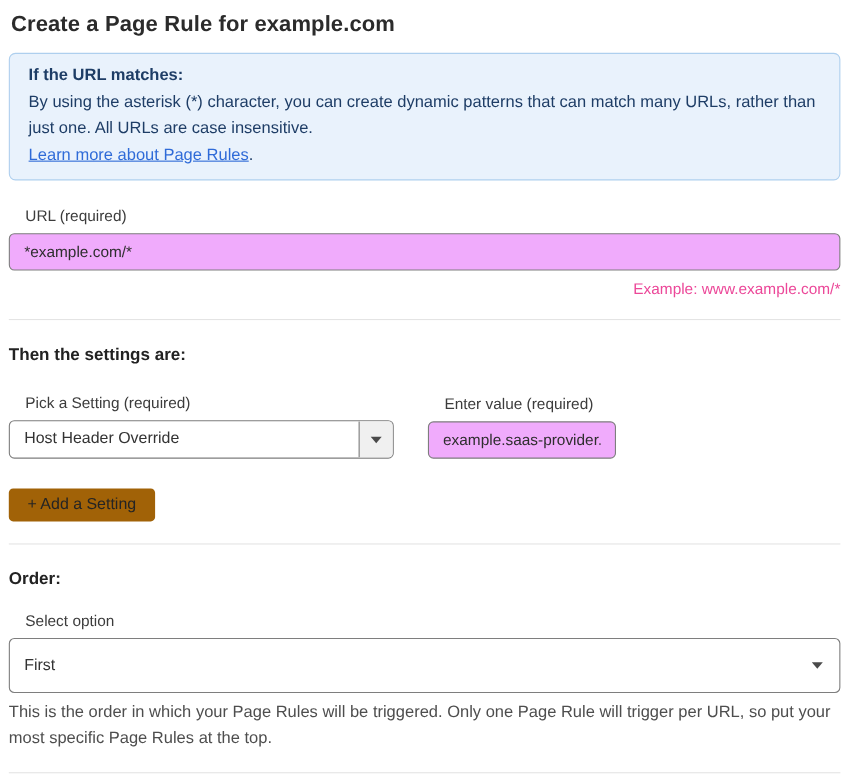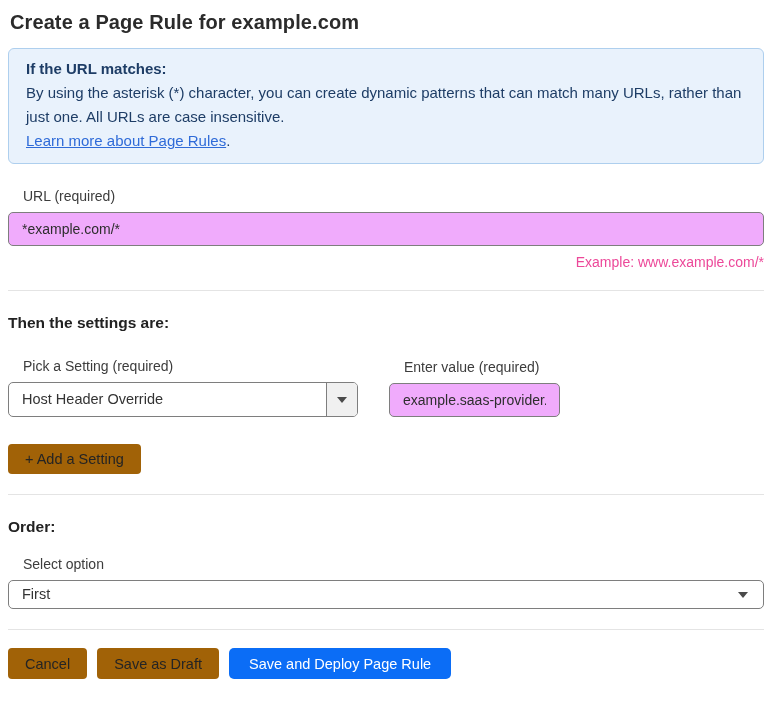--- a/index.html
+++ b/index.html
@@ -78,21 +78,21 @@
   .value-input { width: 171px; }
 
   .btn {
     font-family: "Liberation Sans", sans-serif;
     font-size: 14.5px; border: none; border-radius: 4px;
     height: 31px; padding: 0 17px; cursor: pointer;
   }
   .btn-gray { background: #a16207; color: #242424; }
   .add-setting-btn { margin-top: 27px; height: 30px; }
   .full-select {
-    display: flex; align-items: center; height: 29px;
+    display: flex; align-items: center; height: 50px;
     border: 1px solid #7e7e7e; border-radius: 5px; background: #fff;
     cursor: pointer;
   }
   .full-select .select-text { flex: 1; }
   .full-select .plain-arrow {
     padding-right: 15px; display: flex; align-items: center;
   }
   .help-text {
     font-size: 15px; color: #4e4e4e; line-height: 23px; margin-top: 6px;
     max-width: 756px;
@@ -144,20 +144,21 @@
 
   <div class="section-heading">Order:</div>
 
   <div class="field-label" style="margin-top:20px;">Select option</div>
   <div class="full-select">
     <div class="select-text">First</div>
     <div class="plain-arrow">
       <div class="tri-down"></div>
     </div>
   </div>
+  <div class="help-text">This is the order in which your Page Rules will be triggered. Only one Page Rule will trigger per URL, so put your most specific Page Rules at the top.</div>
 
   <hr class="divider">
 
   <div class="footer-row">
     <button class="btn btn-gray">Cancel</button>
     <button class="btn btn-gray">Save as Draft</button>
     <button class="btn btn-blue">Save and Deploy Page Rule</button>
   </div>
 
 </div>

